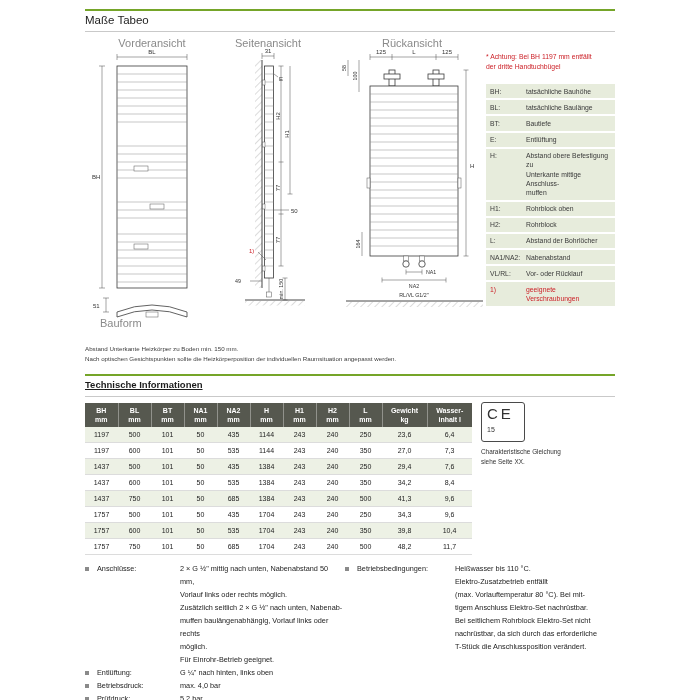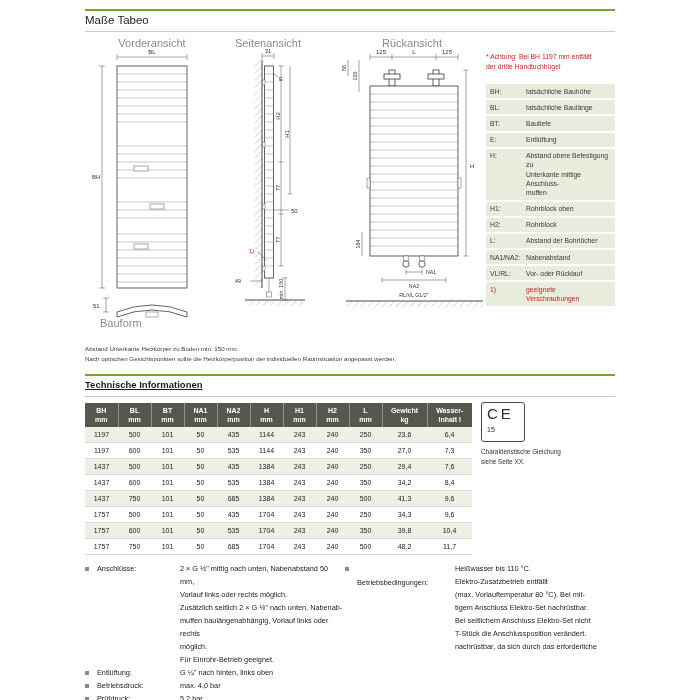--- a/index.html
+++ b/index.html
@@ -53,21 +53,21 @@
   .ce-number{font-size:7px;margin-top:2px;}
 
   .specs-col{position:absolute;top:562px;font-size:7.3px;}
   .specs-left{left:85px;width:258px;}
   .specs-right{left:345px;width:270px;}
   .spec-block{display:flex;align-items:flex-start;}
   .spec-block>*{line-height:13px;}
   .spec-bullet{width:12px;flex:none;position:relative;height:13px;}
   .spec-bullet::after{content:"";position:absolute;left:0;top:4.5px;width:4px;height:4px;background:#8a8a8a;}
   .specs-left .spec-label{width:83px;flex:none;}
-  .specs-right .spec-label{width:98px;flex:none;margin-top:14px;}
+  .specs-right .spec-label{width:98px;flex:none;}
   .spec-lines{flex:1;}
 </style>
 </head>
 <body>
 
 <div class="page">
 
   <div class="rule-green" style="top:9px"></div>
   <h1 class="doc-title">Maße Tabeo</h1>
   <div class="rule-thin" style="top:31px"></div>
@@ -554,20 +554,20 @@
     </div>
   <div class="specs-col specs-right">
       <div class="spec-block">
         <span class="spec-bullet"></span>
         <span class="spec-label">Betriebsbedingungen:</span>
         <div class="spec-lines">
           <div>Heißwasser bis 110 °C.</div>
           <div>Elektro-Zusatzbetrieb entfällt</div>
           <div>(max. Vorlauftemperatur 80 °C). Bei mit-</div>
           <div>tigem Anschluss Elektro-Set nachrüstbar.</div>
-          <div>Bei seitlichem Anschluss Elektro-Set nicht</div>
+          <div>Bei seitlichem Rohrblock Elektro-Set nicht</div>
+          <div>nachrüstbar, da sich durch das erforderliche</div>
           <div>T-Stück die Anschlussposition verändert.</div>
-          <div>nachrüstbar, da sich durch das erforderliche</div>
         </div>
       </div>
     </div>
 
 </div>
 
 </body></html>

